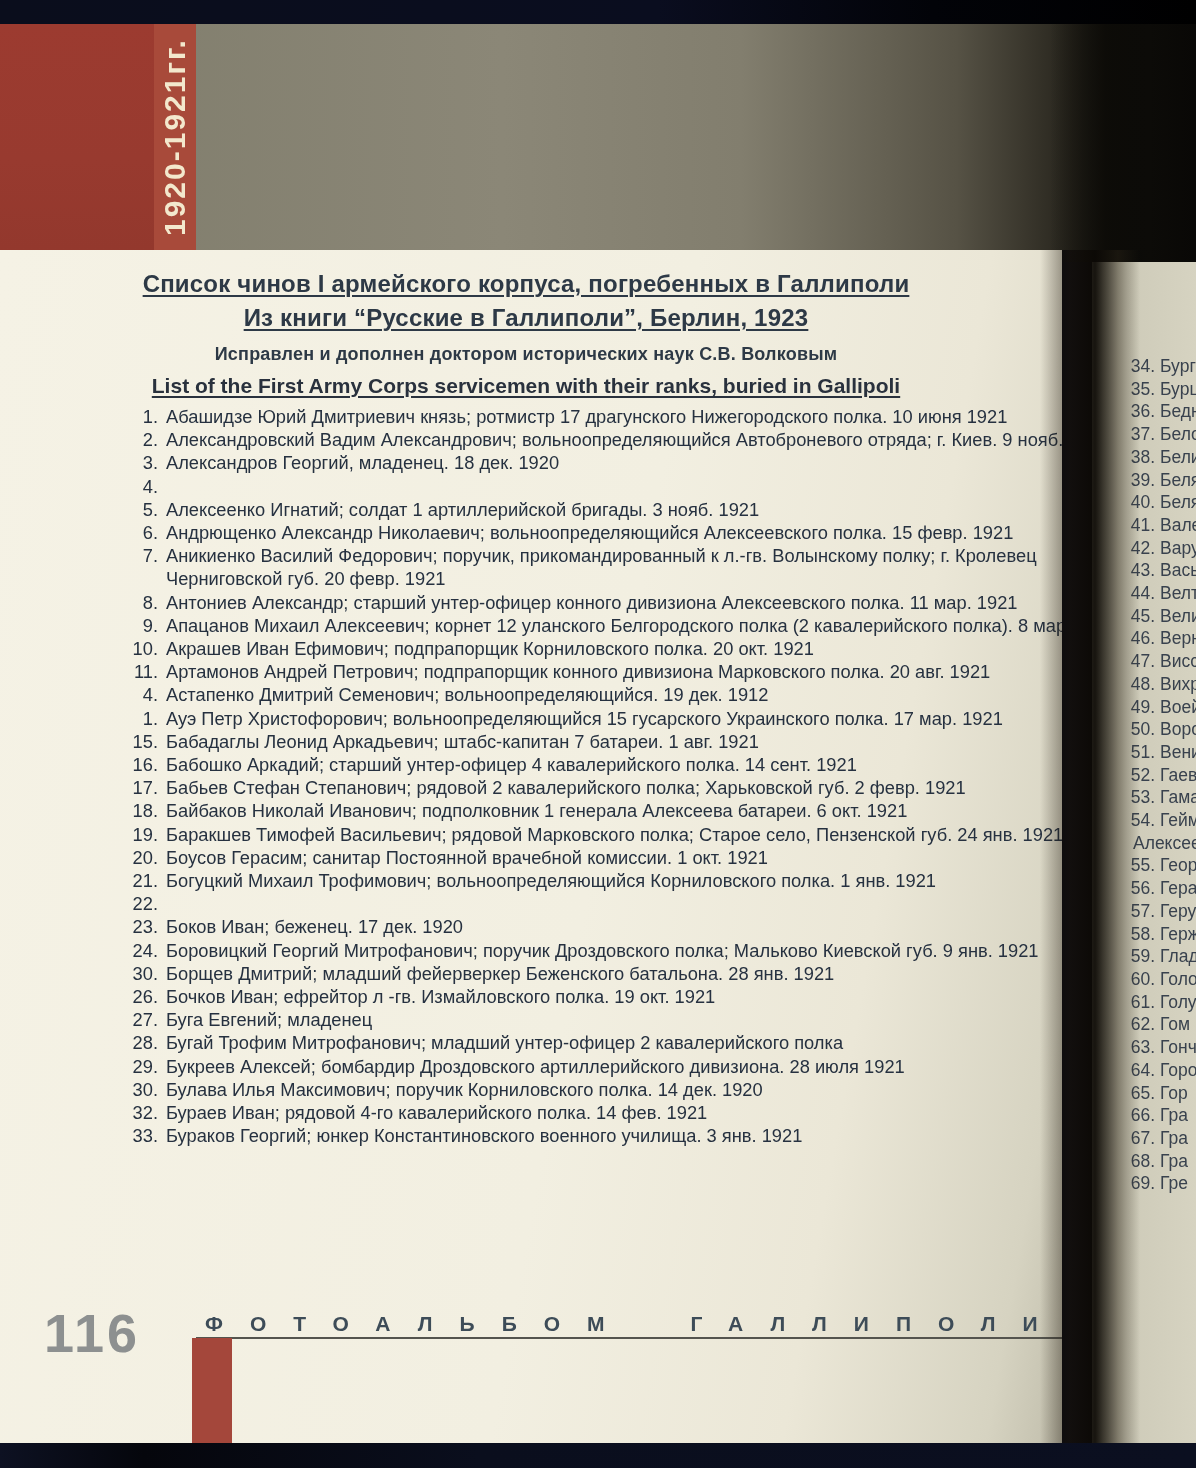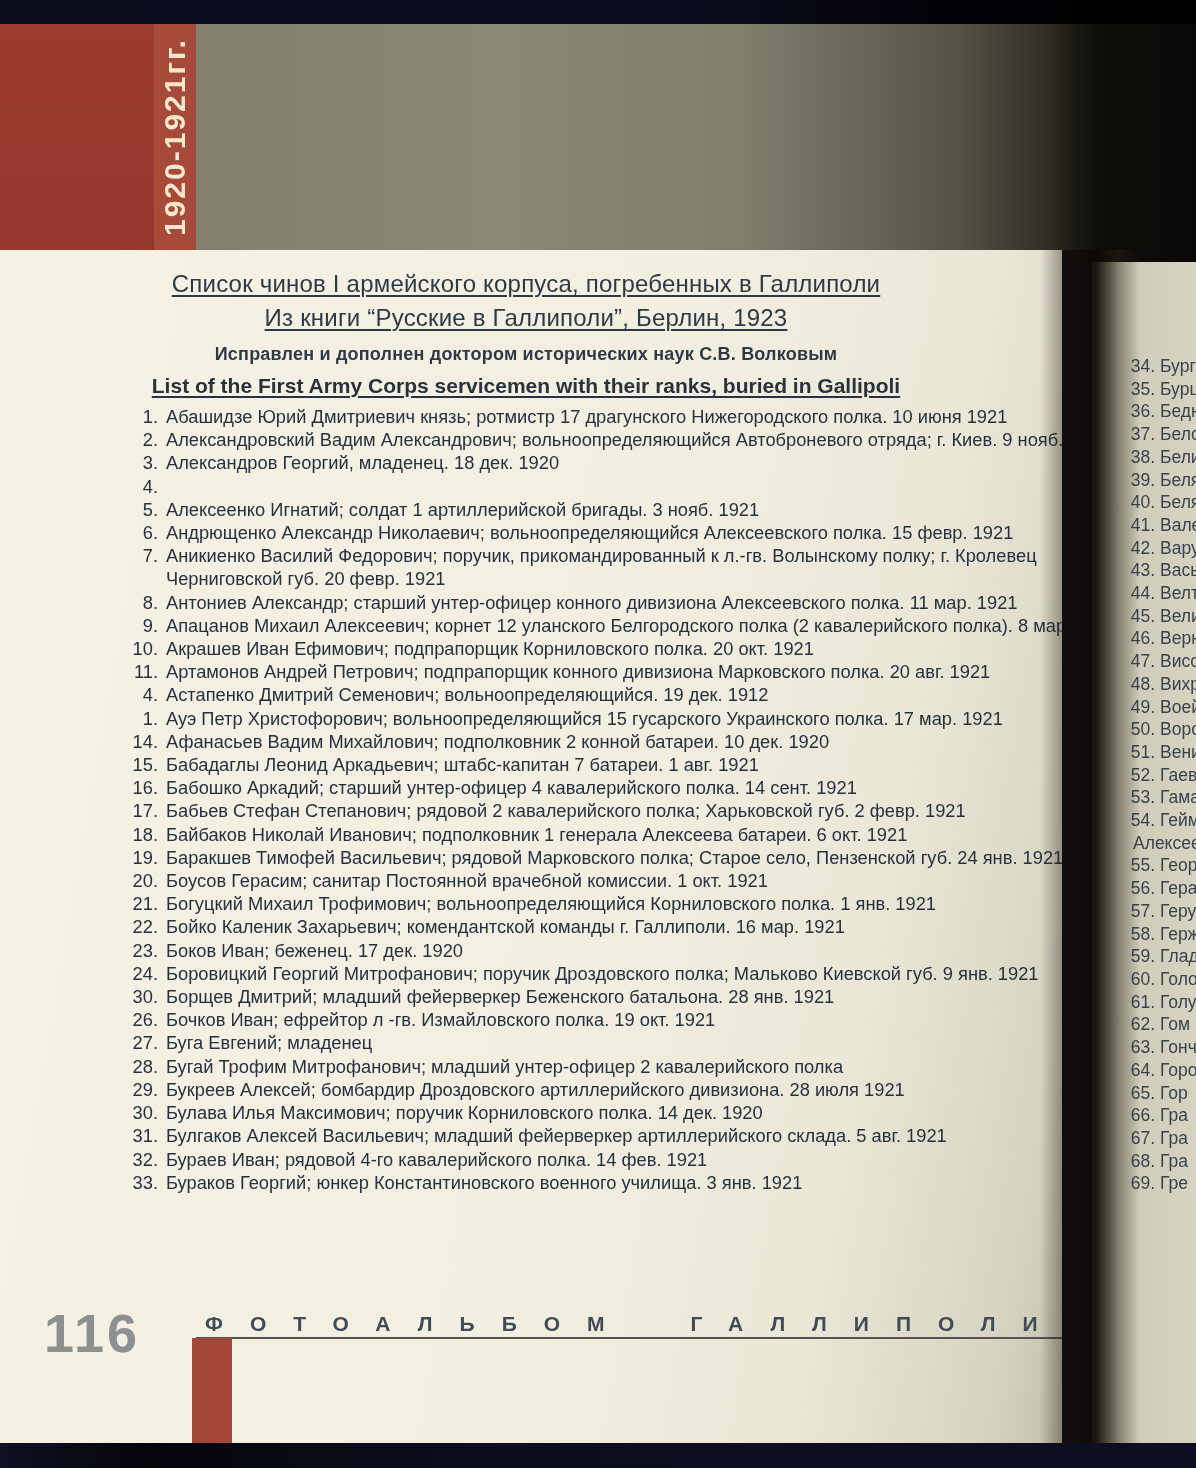--- a/index.html
+++ b/index.html
@@ -38,21 +38,21 @@
   }
   .top-right-dark{
     position:absolute;left:1050px;top:24px;width:146px;height:238px;
     background:linear-gradient(to right,rgba(10,9,6,0) 0%,rgba(10,9,6,.8) 38%,#0c0b08 68%,#090806 100%);
   }
   .left-page{
     position:absolute;left:0;top:250px;width:1062px;height:1193px;overflow:hidden;
     background:linear-gradient(100deg,#f5f2e5 0%,#f2efe1 55%,#ebe7d7 78%,#d6d3c1 94%,#c0bdab 100%);
   }
   .page-header{position:absolute;left:20px;right:30px;top:20px;text-align:center;color:#2d3946;}
-  .title-ru{font-size:24px;font-weight:normal;text-decoration:underline;text-decoration-thickness:2px;text-underline-offset:3px;letter-spacing:.2px;}
+  .title-ru{font-size:24px;font-weight:bold;text-decoration:underline;text-decoration-thickness:2px;text-underline-offset:3px;letter-spacing:.2px;}
   .title-ru2{margin-top:6px;}
   .subtitle-ru{font-size:18px;font-weight:bold;margin-top:12px;letter-spacing:.2px;}
   .title-en{font-size:21px;font-weight:bold;margin-top:9px;color:#29313d;
     text-decoration:underline;text-decoration-thickness:2px;text-underline-offset:3px;}
   .name-list{position:absolute;left:0;right:0;top:155px;font-size:18.3px;line-height:23.2px;color:#263140;}
   .row{display:flex;padding-left:118px;}
   .num{width:40px;text-align:right;flex-shrink:0;}
   .txt{margin-left:8px;white-space:pre;}
   .page-num{
     position:absolute;left:44px;top:1056px;
@@ -164,24 +164,20 @@
         <div class="row">
           <span class="num">4.</span>
           <span class="txt">Астапенко Дмитрий Семенович; вольноопределяющийся. 19 дек. 1912</span>
         </div>
 
         <div class="row">
           <span class="num">1.</span>
           <span class="txt">Ауэ Петр Христофорович; вольноопределяющийся 15 гусарского Украинского полка. 17 мар. 1921</span>
         </div>
 
-        <div class="row">
-          <span class="num">14.</span>
-          <span class="txt">Афанасьев Вадим Михайлович; подполковник 2 конной батареи. 10 дек. 1920</span>
-        </div>
 
         <div class="row">
           <span class="num">15.</span>
           <span class="txt">Бабадаглы Леонид Аркадьевич; штабс-капитан 7 батареи. 1 авг. 1921</span>
         </div>
 
         <div class="row">
           <span class="num">16.</span>
           <span class="txt">Бабошко Аркадий; старший унтер-офицер 4 кавалерийского полка. 14 сент. 1921</span>
         </div>
@@ -206,21 +202,20 @@
           <span class="txt">Боусов Герасим; санитар Постоянной врачебной комиссии. 1 окт. 1921</span>
         </div>
 
         <div class="row">
           <span class="num">21.</span>
           <span class="txt">Богуцкий Михаил Трофимович; вольноопределяющийся Корниловского полка. 1 янв. 1921</span>
         </div>
 
         <div class="row">
           <span class="num">22.</span>
-          <span class="txt">Бойко Каленик Захарьевич; комендантской команды г. Галлиполи. 16 мар. 1921</span>
         </div>
 
         <div class="row">
           <span class="num">23.</span>
           <span class="txt">Боков Иван; беженец. 17 дек. 1920</span>
         </div>
 
         <div class="row">
           <span class="num">24.</span>
           <span class="txt">Боровицкий Георгий Митрофанович; поручик Дроздовского полка; Мальково Киевской губ. 9 янв. 1921</span>
@@ -249,24 +244,20 @@
         <div class="row">
           <span class="num">29.</span>
           <span class="txt">Букреев Алексей; бомбардир Дроздовского артиллерийского дивизиона. 28 июля 1921</span>
         </div>
 
         <div class="row">
           <span class="num">30.</span>
           <span class="txt">Булава Илья Максимович; поручик Корниловского полка. 14 дек. 1920</span>
         </div>
 
-        <div class="row">
-          <span class="num">31.</span>
-          <span class="txt">Булгаков Алексей Васильевич; младший фейерверкер артиллерийского склада. 5 авг. 1921</span>
-        </div>
 
         <div class="row">
           <span class="num">32.</span>
           <span class="txt">Бураев Иван; рядовой 4-го кавалерийского полка. 14 фев. 1921</span>
         </div>
 
         <div class="row">
           <span class="num">33.</span>
           <span class="txt">Бураков Георгий; юнкер Константиновского военного училища. 3 янв. 1921</span>
         </div>

